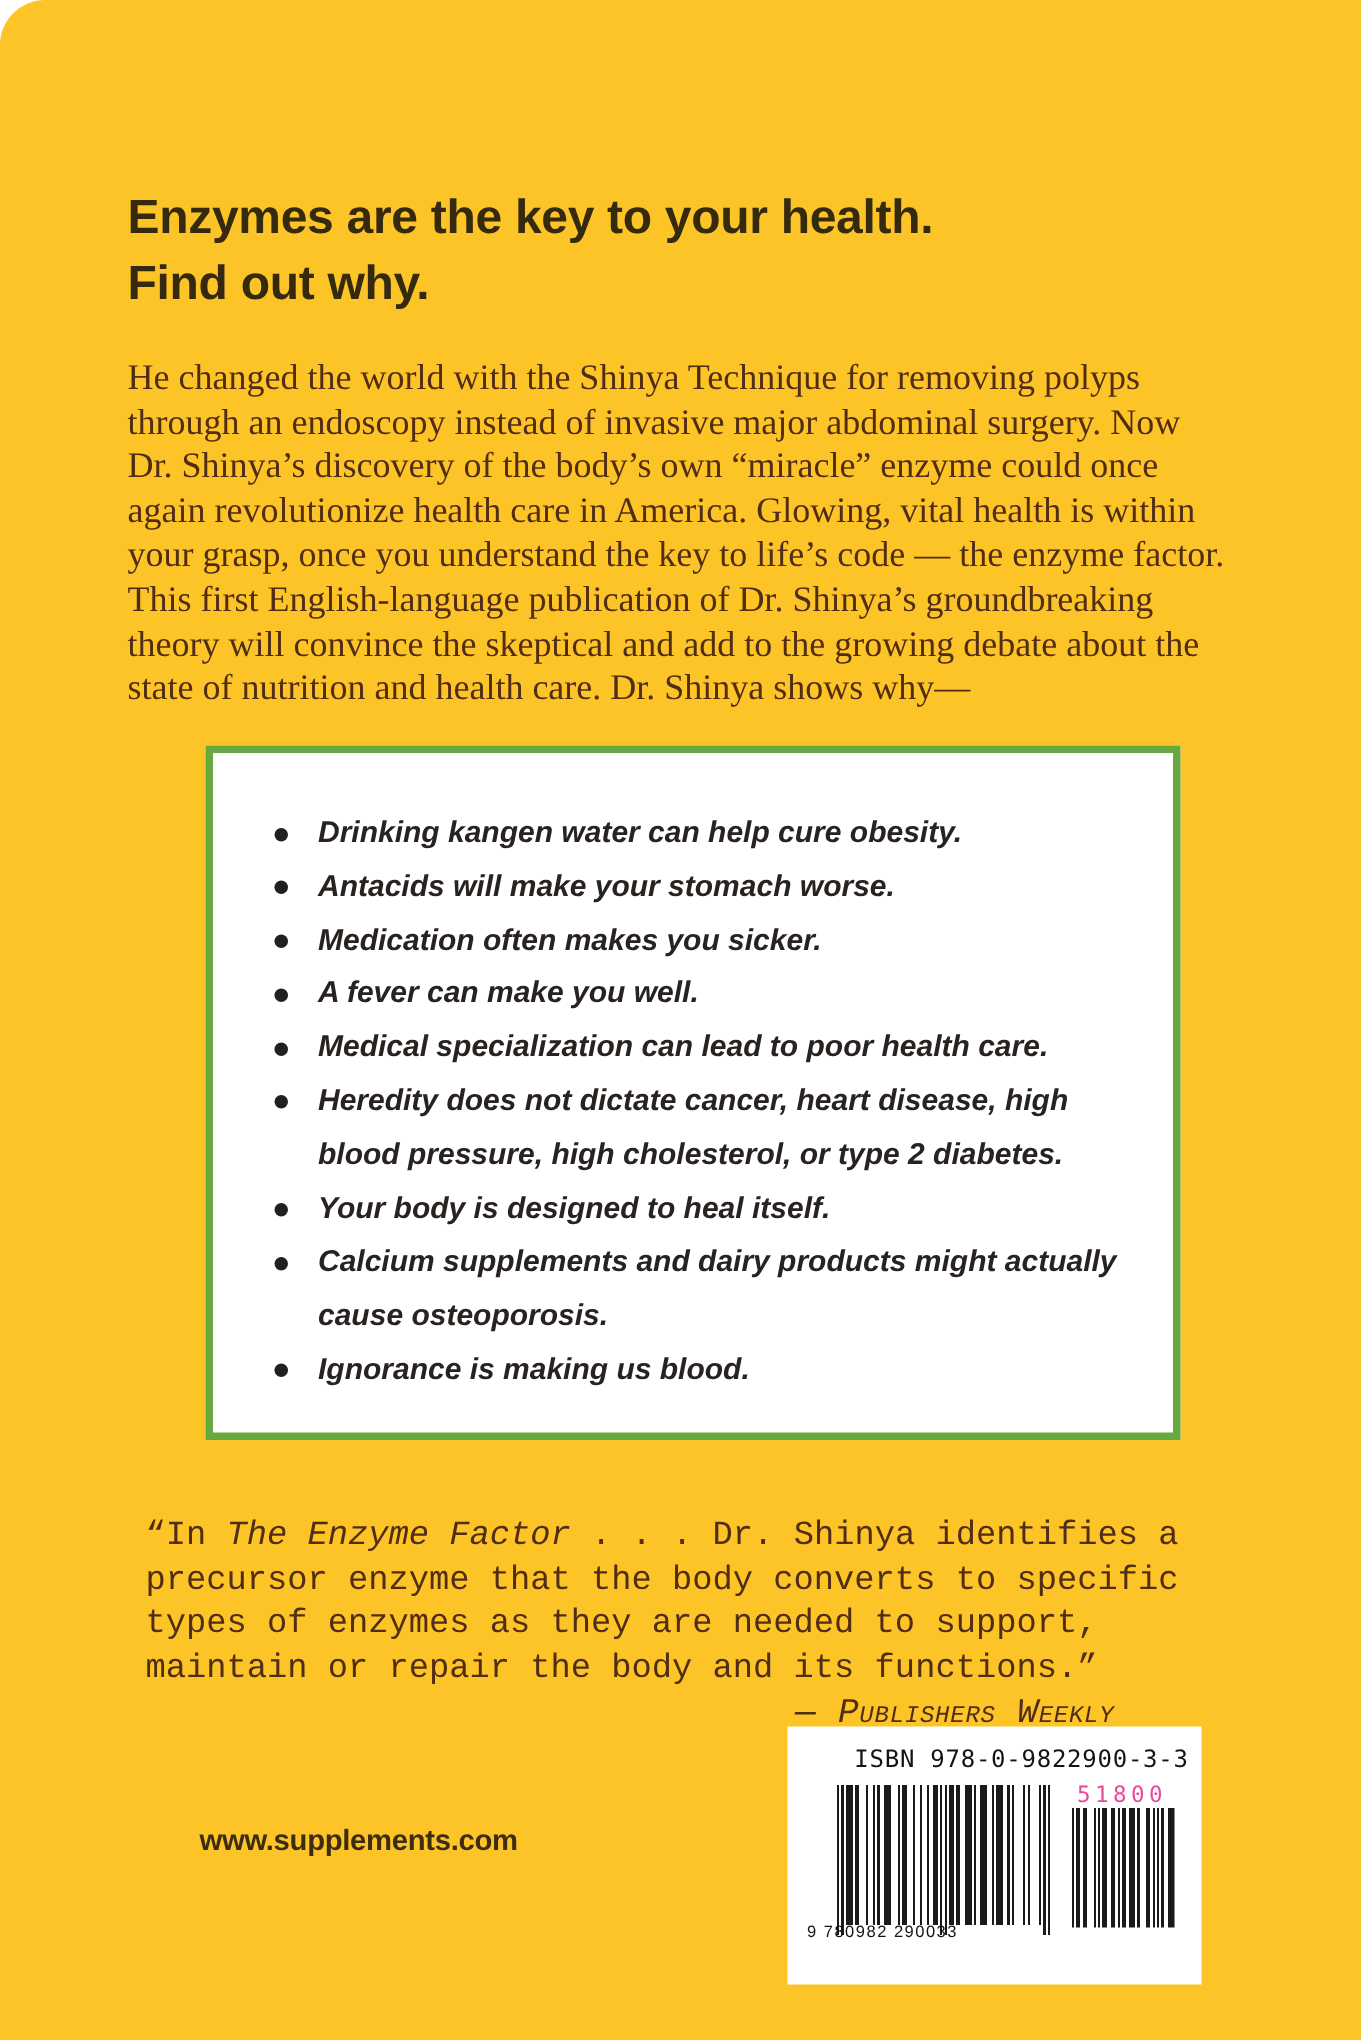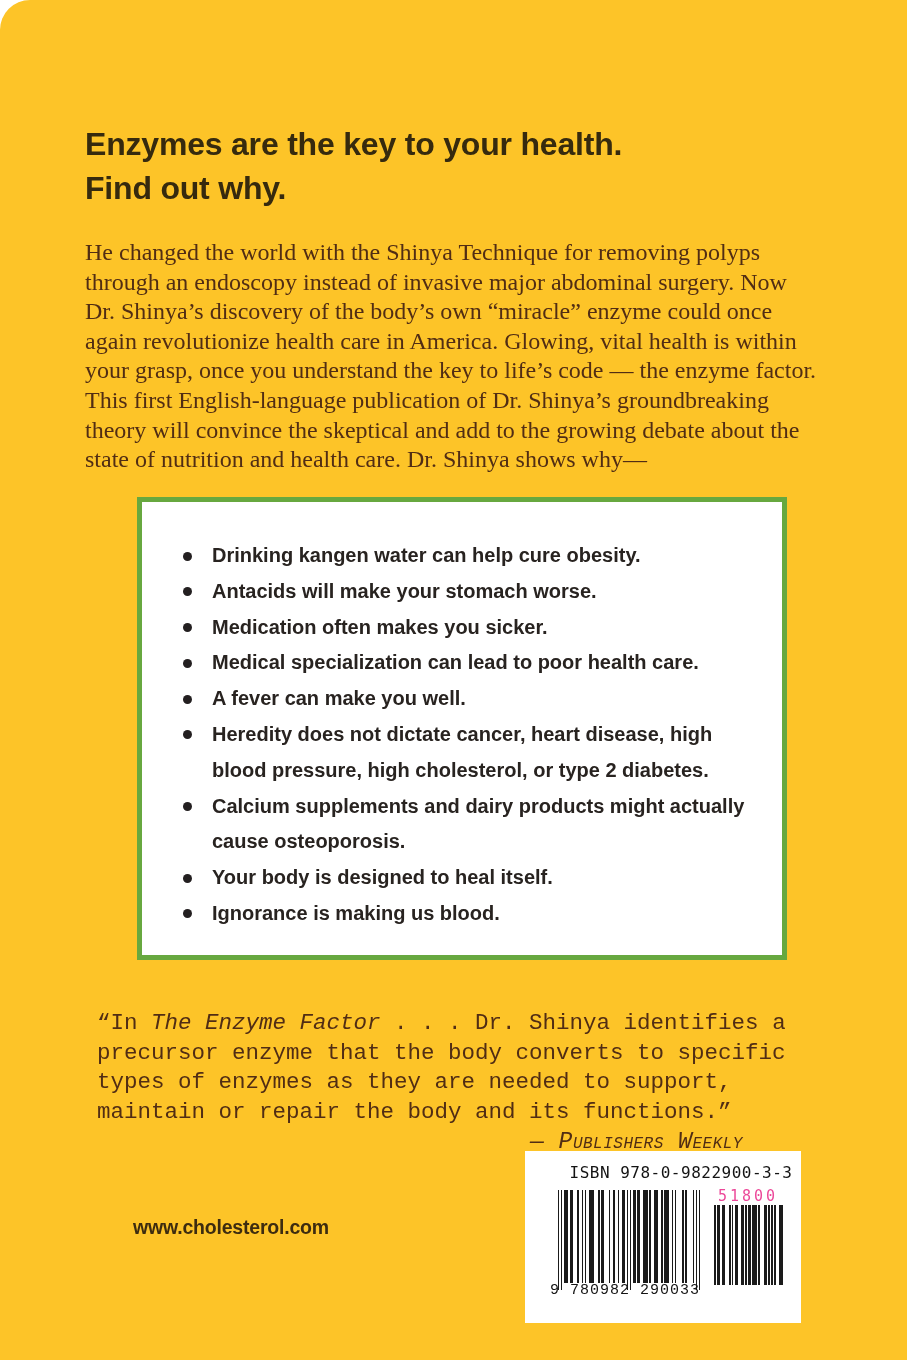--- a/index.html
+++ b/index.html
@@ -23,21 +23,21 @@
     font-family:"Liberation Serif",serif;
     font-size:24px;line-height:29.6px;color:#512d14;
   }
   .bullet-box{
     position:absolute;left:137px;top:497px;width:650px;height:463px;
     box-sizing:border-box;background:#ffffff;border:5px solid #67a83f;
   }
   .bullet-box ul{margin:36px 14px 0 34px;padding:0;list-style:none;}
   .bullet-box li{
     position:relative;padding-left:36px;
-    font-size:20px;font-weight:bold;line-height:35.8px;color:#282320;
+    font-size:20px;font-weight:bold;line-height:35.8px;color:#282320;font-style:italic;
   }
   .bullet-box li::before{
     content:"";position:absolute;left:7px;top:13.5px;
     width:9px;height:9px;border-radius:50%;background:#231f20;
   }
   .quote{
     position:absolute;left:85px;top:997px;width:737px;margin:12px;
     font-family:Liberation Mono, monospace;
     font-size:22.5px;line-height:29.6px;color:#512d14;
   }
@@ -55,22 +55,22 @@
     position:absolute;left:525px;top:1151px;width:276px;height:172px;
     background:#ffffff;
   }
   .isbn{
     position:absolute;left:0;right:0;top:12px;text-align:center;
     font-family:"DejaVu Sans Mono",monospace;font-size:16px;
     letter-spacing:0.5px;color:#141414;padding-left:36px;
   }
   .main-svg{position:absolute;left:33px;top:39px;width:142px;height:100px;}
   .digits{
-    position:absolute;left:25px;top:131px;width:168px;
-    font-family:Liberation Mono, monospace;font-size:15px;
+    position:absolute;left:13px;top:131px;width:168px;
+    font-family:Liberation Sans, sans-serif;font-size:11px;
     letter-spacing:1px;color:#141414;white-space:pre;
   }
   .addon-num{
     position:absolute;left:188px;top:36px;width:70px;text-align:center;
     font-family:"DejaVu Sans Mono",monospace;font-size:15px;
     letter-spacing:3px;color:#ec4899;
   }
   .addon-svg{position:absolute;left:188px;top:54px;width:70px;height:80px;}
 </style>
 </head>
@@ -82,34 +82,34 @@
   <h1 class="headline">Enzymes are the key to your health.
 Find out why.</h1>
 
   <p class="description">He changed the world with the Shinya Technique for removing polyps through an endoscopy instead of invasive major abdominal surgery. Now Dr. Shinya’s discovery of the body’s own “miracle” enzyme could once again revolutionize health care in America. Glowing, vital health is within your grasp, once you understand the key to life’s code — the enzyme factor. This first English-language publication of Dr. Shinya’s groundbreaking theory will convince the skeptical and add to the growing debate about the state of nutrition and health care. Dr. Shinya shows why—</p>
 
   <div class="bullet-box">
     <ul>
         <li>Drinking kangen water can help cure obesity.</li>
         <li>Antacids will make your stomach worse.</li>
         <li>Medication often makes you sicker.</li>
+        <li>A fever can make you well.</li>
         <li>Medical specialization can lead to poor health care.</li>
-        <li>A fever can make you well.</li>
         <li>Heredity does not dictate cancer, heart disease, high blood pressure, high cholesterol, or type 2 diabetes.</li>
+        <li>Your body is designed to heal itself.</li>
         <li>Calcium supplements and dairy products might actually cause osteoporosis.</li>
-        <li>Your body is designed to heal itself.</li>
         <li>Ignorance is making us blood.</li>
       </ul>
   </div>
 
   <blockquote class="quote"><span>“In </span><em>The Enzyme Factor</em><span> . . . Dr. Shinya identifies a precursor enzyme that the body converts to specific types of enzymes as they are needed to support, maintain or repair the body and its functions.”</span>
     <div class="attribution">— Publishers Weekly</div>
   </blockquote>
 
-  <div class="website">www.cholesterol.com</div>
+  <div class="website">www.supplements.com</div>
 
   <div class="barcode-box">
     <div class="isbn">ISBN 978-0-9822900-3-3</div>
     <svg class="main-svg" id="ean13-svg" viewBox="0 0 95 100" preserveAspectRatio="none" shape-rendering="crispEdges">
         <rect x="0" y="0" width="1" height="100" fill="#1a1a1a"></rect>
         <rect x="2" y="0" width="1" height="100" fill="#1a1a1a"></rect>
         <rect x="4" y="0" width="1" height="93" fill="#1a1a1a"></rect>
         <rect x="5" y="0" width="1" height="93" fill="#1a1a1a"></rect>
         <rect x="6" y="0" width="1" height="93" fill="#1a1a1a"></rect>
         <rect x="8" y="0" width="1" height="93" fill="#1a1a1a"></rect>

